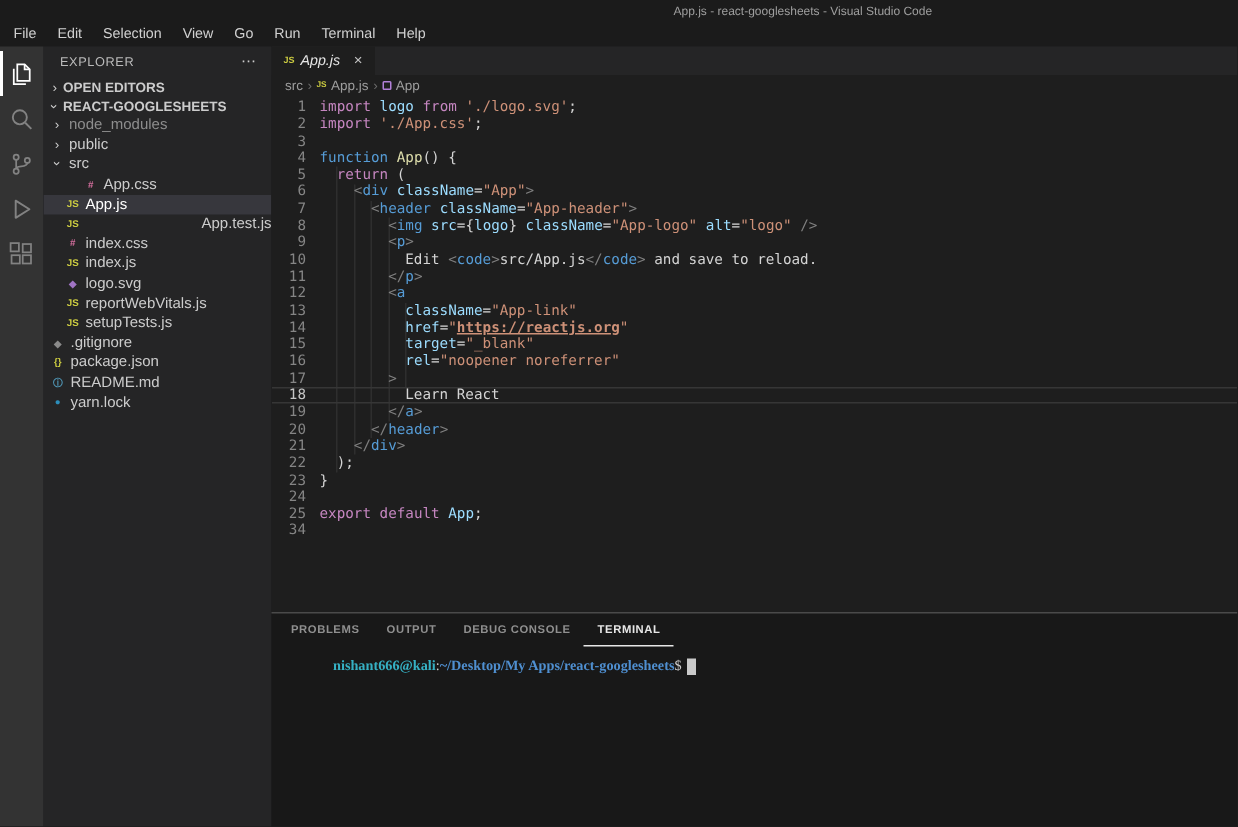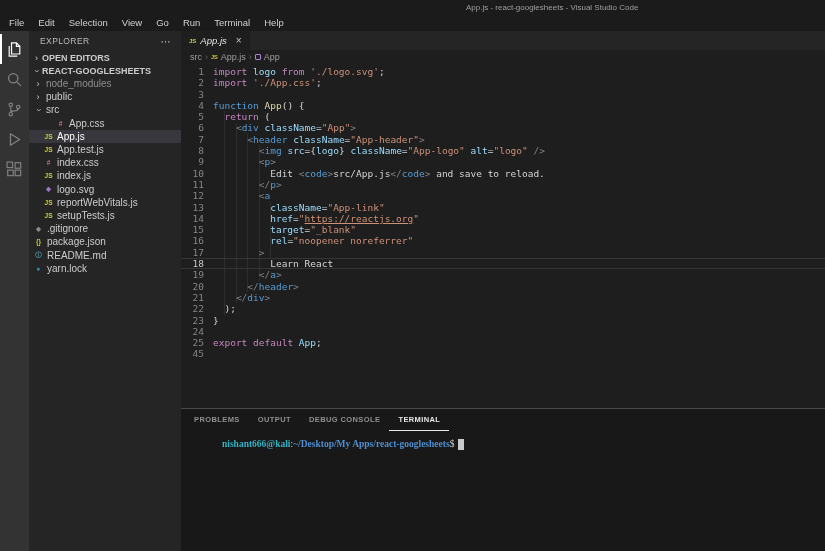--- a/index.html
+++ b/index.html
@@ -1,20 +1,20 @@
 <!DOCTYPE html>
 <html><head>
 <meta charset="utf-8">
 <style>
   * { box-sizing: border-box; margin: 0; padding: 0; }
   html, body { width: 825px; height: 551px; overflow: hidden; background: #1e1e1e;
     font-family: "Liberation Sans", sans-serif; }
 
   .titlebar { height: 14px; background: #1b1b1b; position: relative; }
-  .title-text { position: absolute; left: 466px; top: 3px; font-size: 8px; color: #9f9f9f; white-space: nowrap; }
+  .title-text { position: absolute; left: 449px; top: 3px; font-size: 8px; color: #9f9f9f; white-space: nowrap; }
 
   .menubar { height: 17px; background: #1b1b1b; display: flex; align-items: center; padding-left: 2px; }
   .menu-item { color: #d0d0d0; font-size: 9.5px; padding: 0 7px; line-height: 17px; }
 
   .main { display: flex; height: 520px; }
 
   .activitybar { width: 29px; background: #333333; display: flex; flex-direction: column; align-items: center; padding-top: 3px; flex: none; }
   .activity-item { width: 29px; height: 30px; display: flex; align-items: center; justify-content: center;
     color: #828282; border-left: 2px solid transparent; border-right: 2px solid transparent; }
   .activity-item.active { color: #ffffff; border-left-color: #ffffff; }
@@ -55,21 +55,21 @@
   .code-line.current { box-shadow: inset 0 1px 0 #363636, inset 0 -1px 0 #363636; }
   .gutter { flex: none; width: 23px; text-align: right; color: #858585; }
   .code-line.current .gutter { color: #c6c6c6; }
   .line-content { margin-left: 9px; }
   .indent-guide { position: absolute; width: 1px; background: #2e2e2e; z-index: 0; }
   .tok-k  { color: #c586c0; }
   .tok-kb { color: #569cd6; }
   .tok-fn { color: #dcdcaa; }
   .tok-v  { color: #9cdcfe; }
   .tok-s  { color: #ce9178; }
-  .tok-su { color: #ce9178; text-decoration: underline; }
+  .tok-su { color: #ce9178; text-decoration: underline; font-weight: bold; }
   .tok-t  { color: #569cd6; }
   .tok-p  { color: #808080; }
   .tok-d  { color: #d4d4d4; }
 
   .panel { height: 143px; flex: none; background: #181818; border-top: 1px solid #4a4a4a; }
   .panel-tabs { height: 22px; display: flex; align-items: stretch; padding-left: 4px; }
   .panel-tab { font-size: 7.5px; letter-spacing: 0.4px; color: #8f8f8f; padding: 0 9px; line-height: 22px; font-weight: bold; }
   .panel-tab.active { color: #e7e7e7; border-bottom: 1px solid #e7e7e7; }
   .terminal { padding: 8px 0 0 9px; font-family: Liberation Serif, serif; font-size: 9.5px; color: #cccccc; margin-left: 32px; }
   .t-user { color: #36b1c4; font-weight: bold; }
@@ -158,21 +158,21 @@
             <span class="tree-label">src</span>
           </div>
           <div class="tree-row" style="padding-left: 26px;">
             <span class="tree-icon" style="color: rgb(209, 109, 155);">#</span>
             <span class="tree-label">App.css</span>
           </div>
           <div class="tree-row selected" style="padding-left: 14px;">
             <span class="tree-icon" style="color: rgb(203, 203, 65);">JS</span>
             <span class="tree-label">App.js</span>
           </div>
-          <div class="tree-row" style="padding-left: 14px;">
+          <div class="tree-row" style="padding-left: 14px; justify-content: space-between;">
             <span class="tree-icon" style="color: rgb(203, 203, 65);">JS</span>
             <span class="tree-label">App.test.js</span>
           </div>
           <div class="tree-row" style="padding-left: 14px;">
             <span class="tree-icon" style="color: rgb(209, 109, 155);">#</span>
             <span class="tree-label">index.css</span>
           </div>
           <div class="tree-row" style="padding-left: 14px;">
             <span class="tree-icon" style="color: rgb(203, 203, 65);">JS</span>
             <span class="tree-label">index.js</span>
@@ -254,21 +254,21 @@
           <div class="code-line"><span class="gutter">16</span><span class="line-content"><span class="tok-d">          </span><span class="tok-v">rel</span><span class="tok-d">=</span><span class="tok-s">"noopener noreferrer"</span></span></div>
           <div class="code-line"><span class="gutter">17</span><span class="line-content"><span class="tok-d">        </span><span class="tok-p">&gt;</span></span></div>
           <div class="code-line current"><span class="gutter">18</span><span class="line-content"><span class="tok-d">          Learn React</span></span></div>
           <div class="code-line"><span class="gutter">19</span><span class="line-content"><span class="tok-d">        </span><span class="tok-p">&lt;/</span><span class="tok-t">a</span><span class="tok-p">&gt;</span></span></div>
           <div class="code-line"><span class="gutter">20</span><span class="line-content"><span class="tok-d">      </span><span class="tok-p">&lt;/</span><span class="tok-t">header</span><span class="tok-p">&gt;</span></span></div>
           <div class="code-line"><span class="gutter">21</span><span class="line-content"><span class="tok-d">    </span><span class="tok-p">&lt;/</span><span class="tok-t">div</span><span class="tok-p">&gt;</span></span></div>
           <div class="code-line"><span class="gutter">22</span><span class="line-content"><span class="tok-d">  );</span></span></div>
           <div class="code-line"><span class="gutter">23</span><span class="line-content"><span class="tok-d">}</span></span></div>
           <div class="code-line"><span class="gutter">24</span><span class="line-content"></span></div>
           <div class="code-line"><span class="gutter">25</span><span class="line-content"><span class="tok-k">export</span><span class="tok-d"> </span><span class="tok-k">default</span><span class="tok-d"> </span><span class="tok-v">App</span><span class="tok-d">;</span></span></div>
-          <div class="code-line"><span class="gutter">45</span><span class="line-content"></span></div>
+          <div class="code-line"><span class="gutter">34</span><span class="line-content"></span></div>
         </div>
       <div class="panel">
         <div class="panel-tabs" id="panel-tabs">
             <span class="panel-tab">PROBLEMS</span>
             <span class="panel-tab">OUTPUT</span>
             <span class="panel-tab">DEBUG CONSOLE</span>
             <span class="panel-tab active">TERMINAL</span>
           </div>
         <div class="terminal">
           <div class="term-line"><span class="t-user">nishant666@kali</span><span class="t-def">:</span><span class="t-path">~/Desktop/My Apps/react-googlesheets</span><span class="t-def">$</span><span class="cursor"></span></div>

